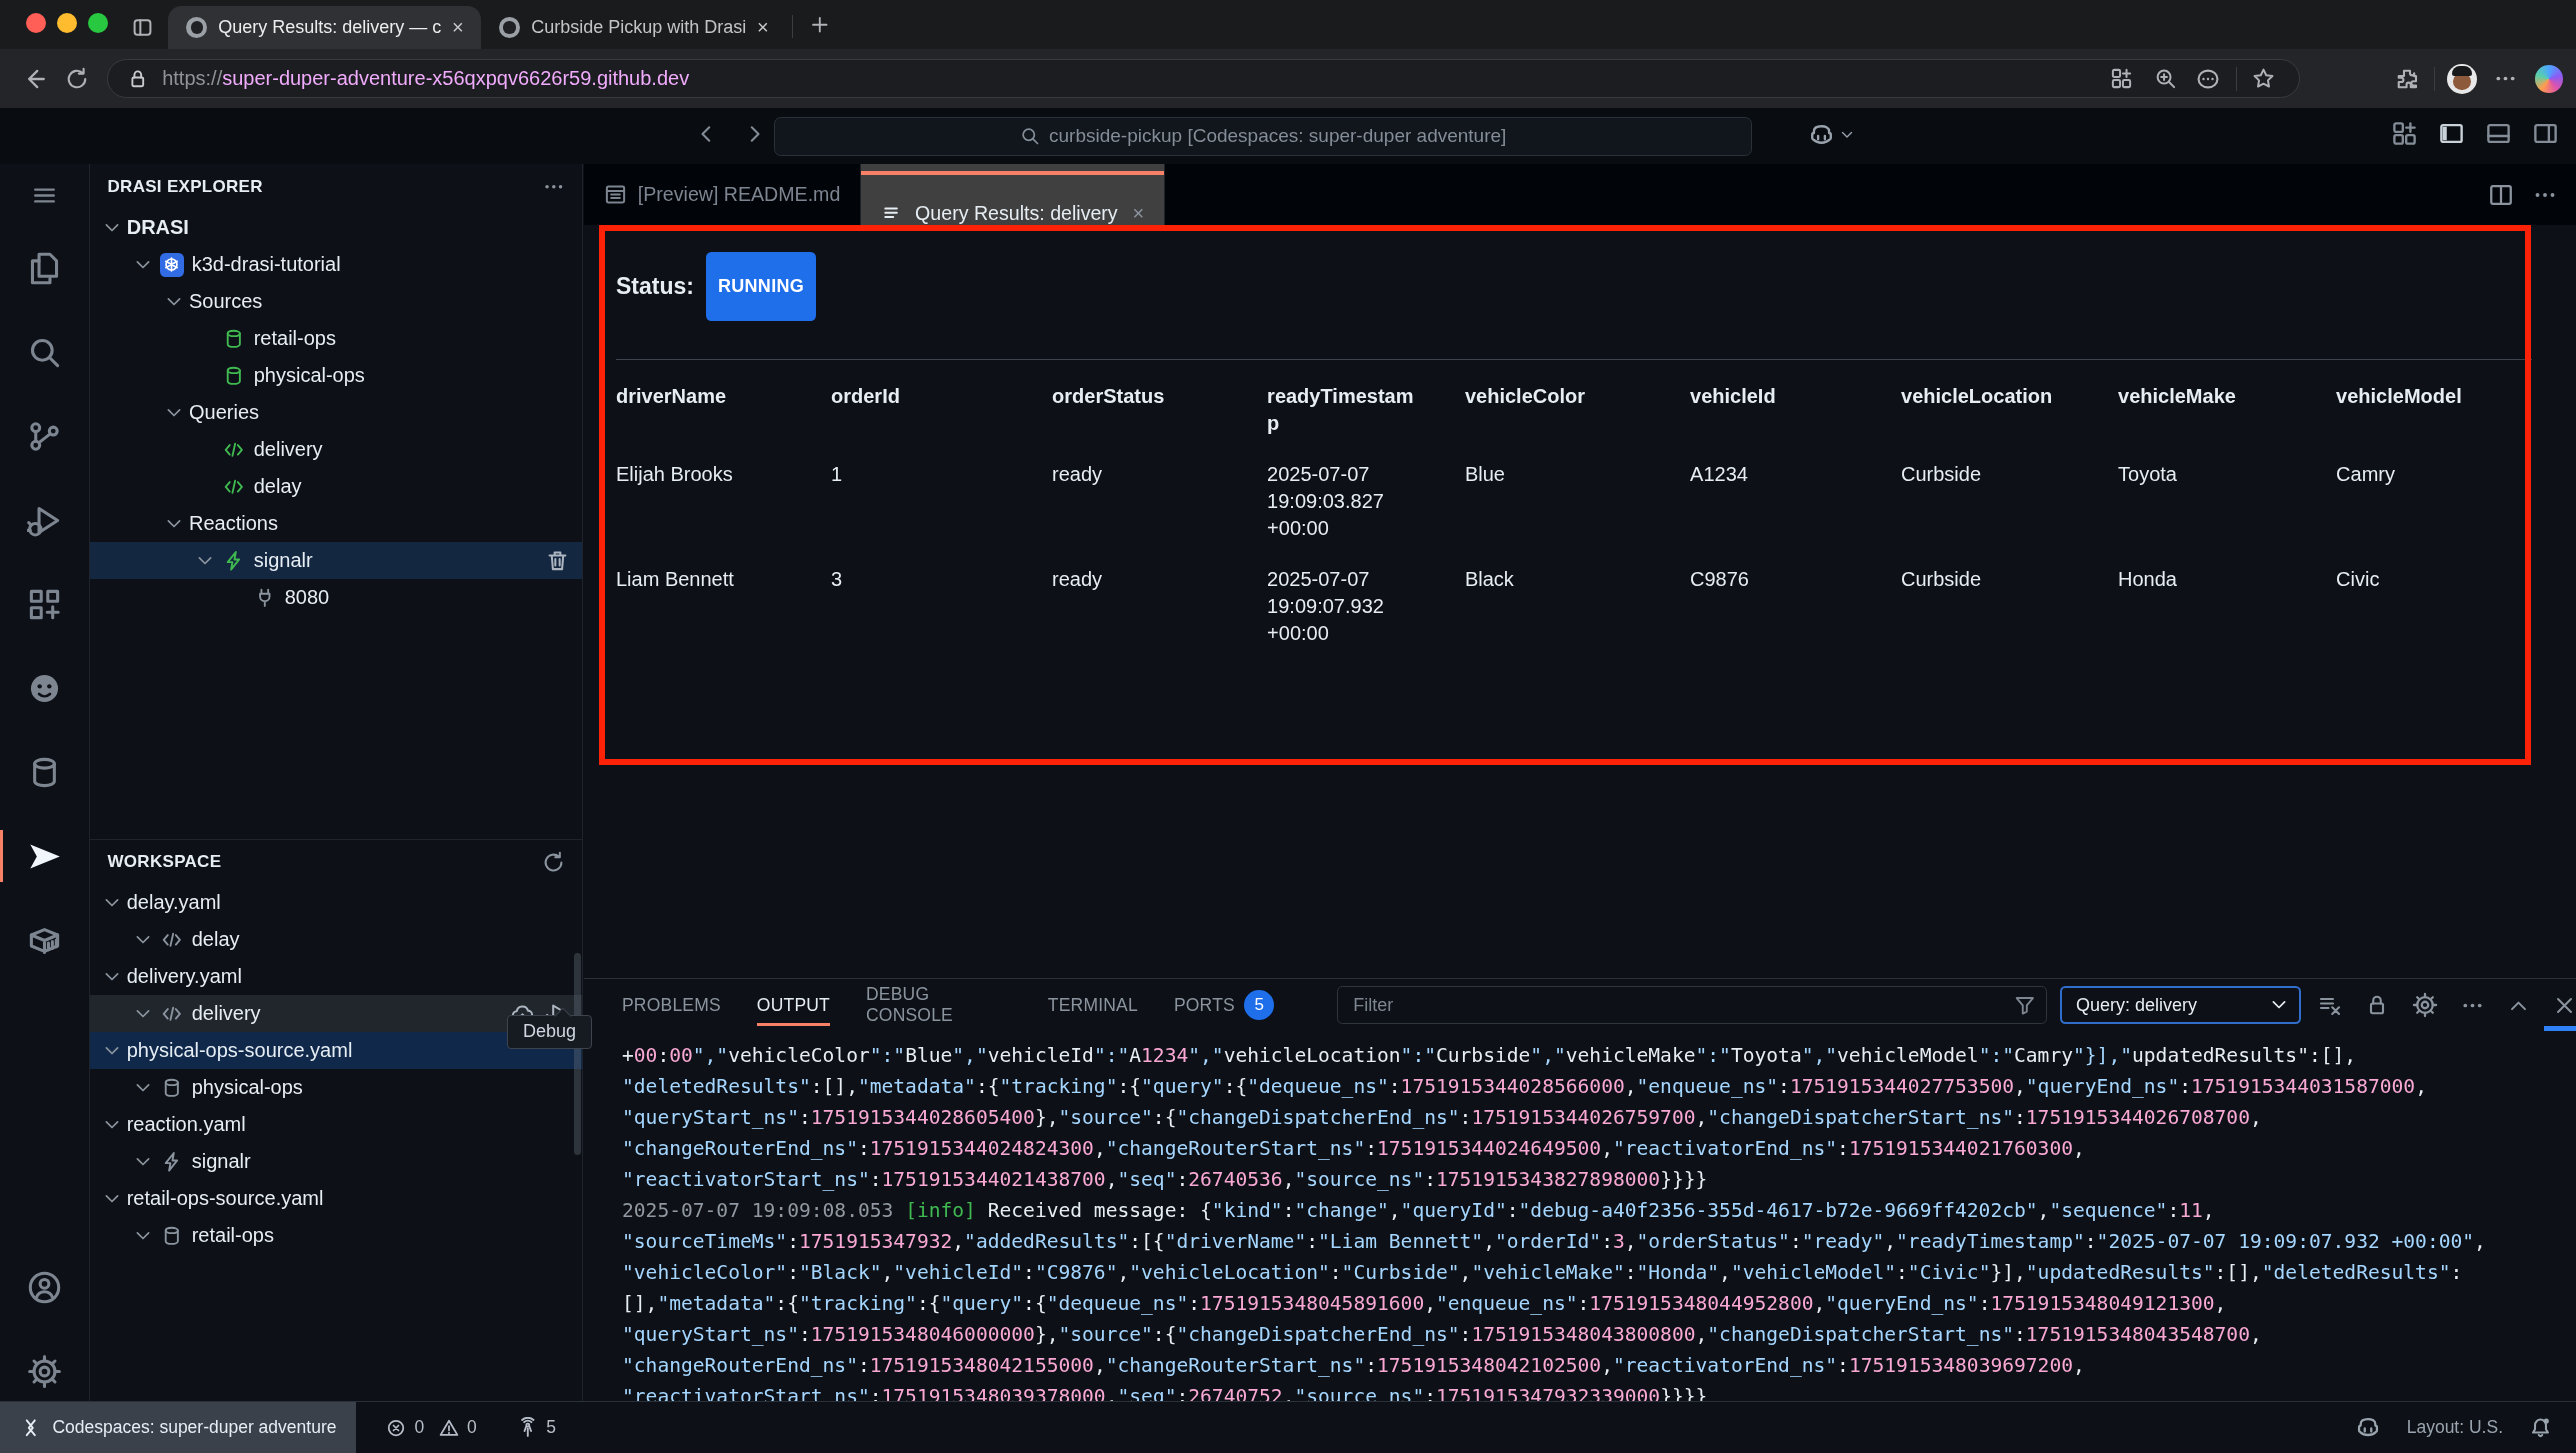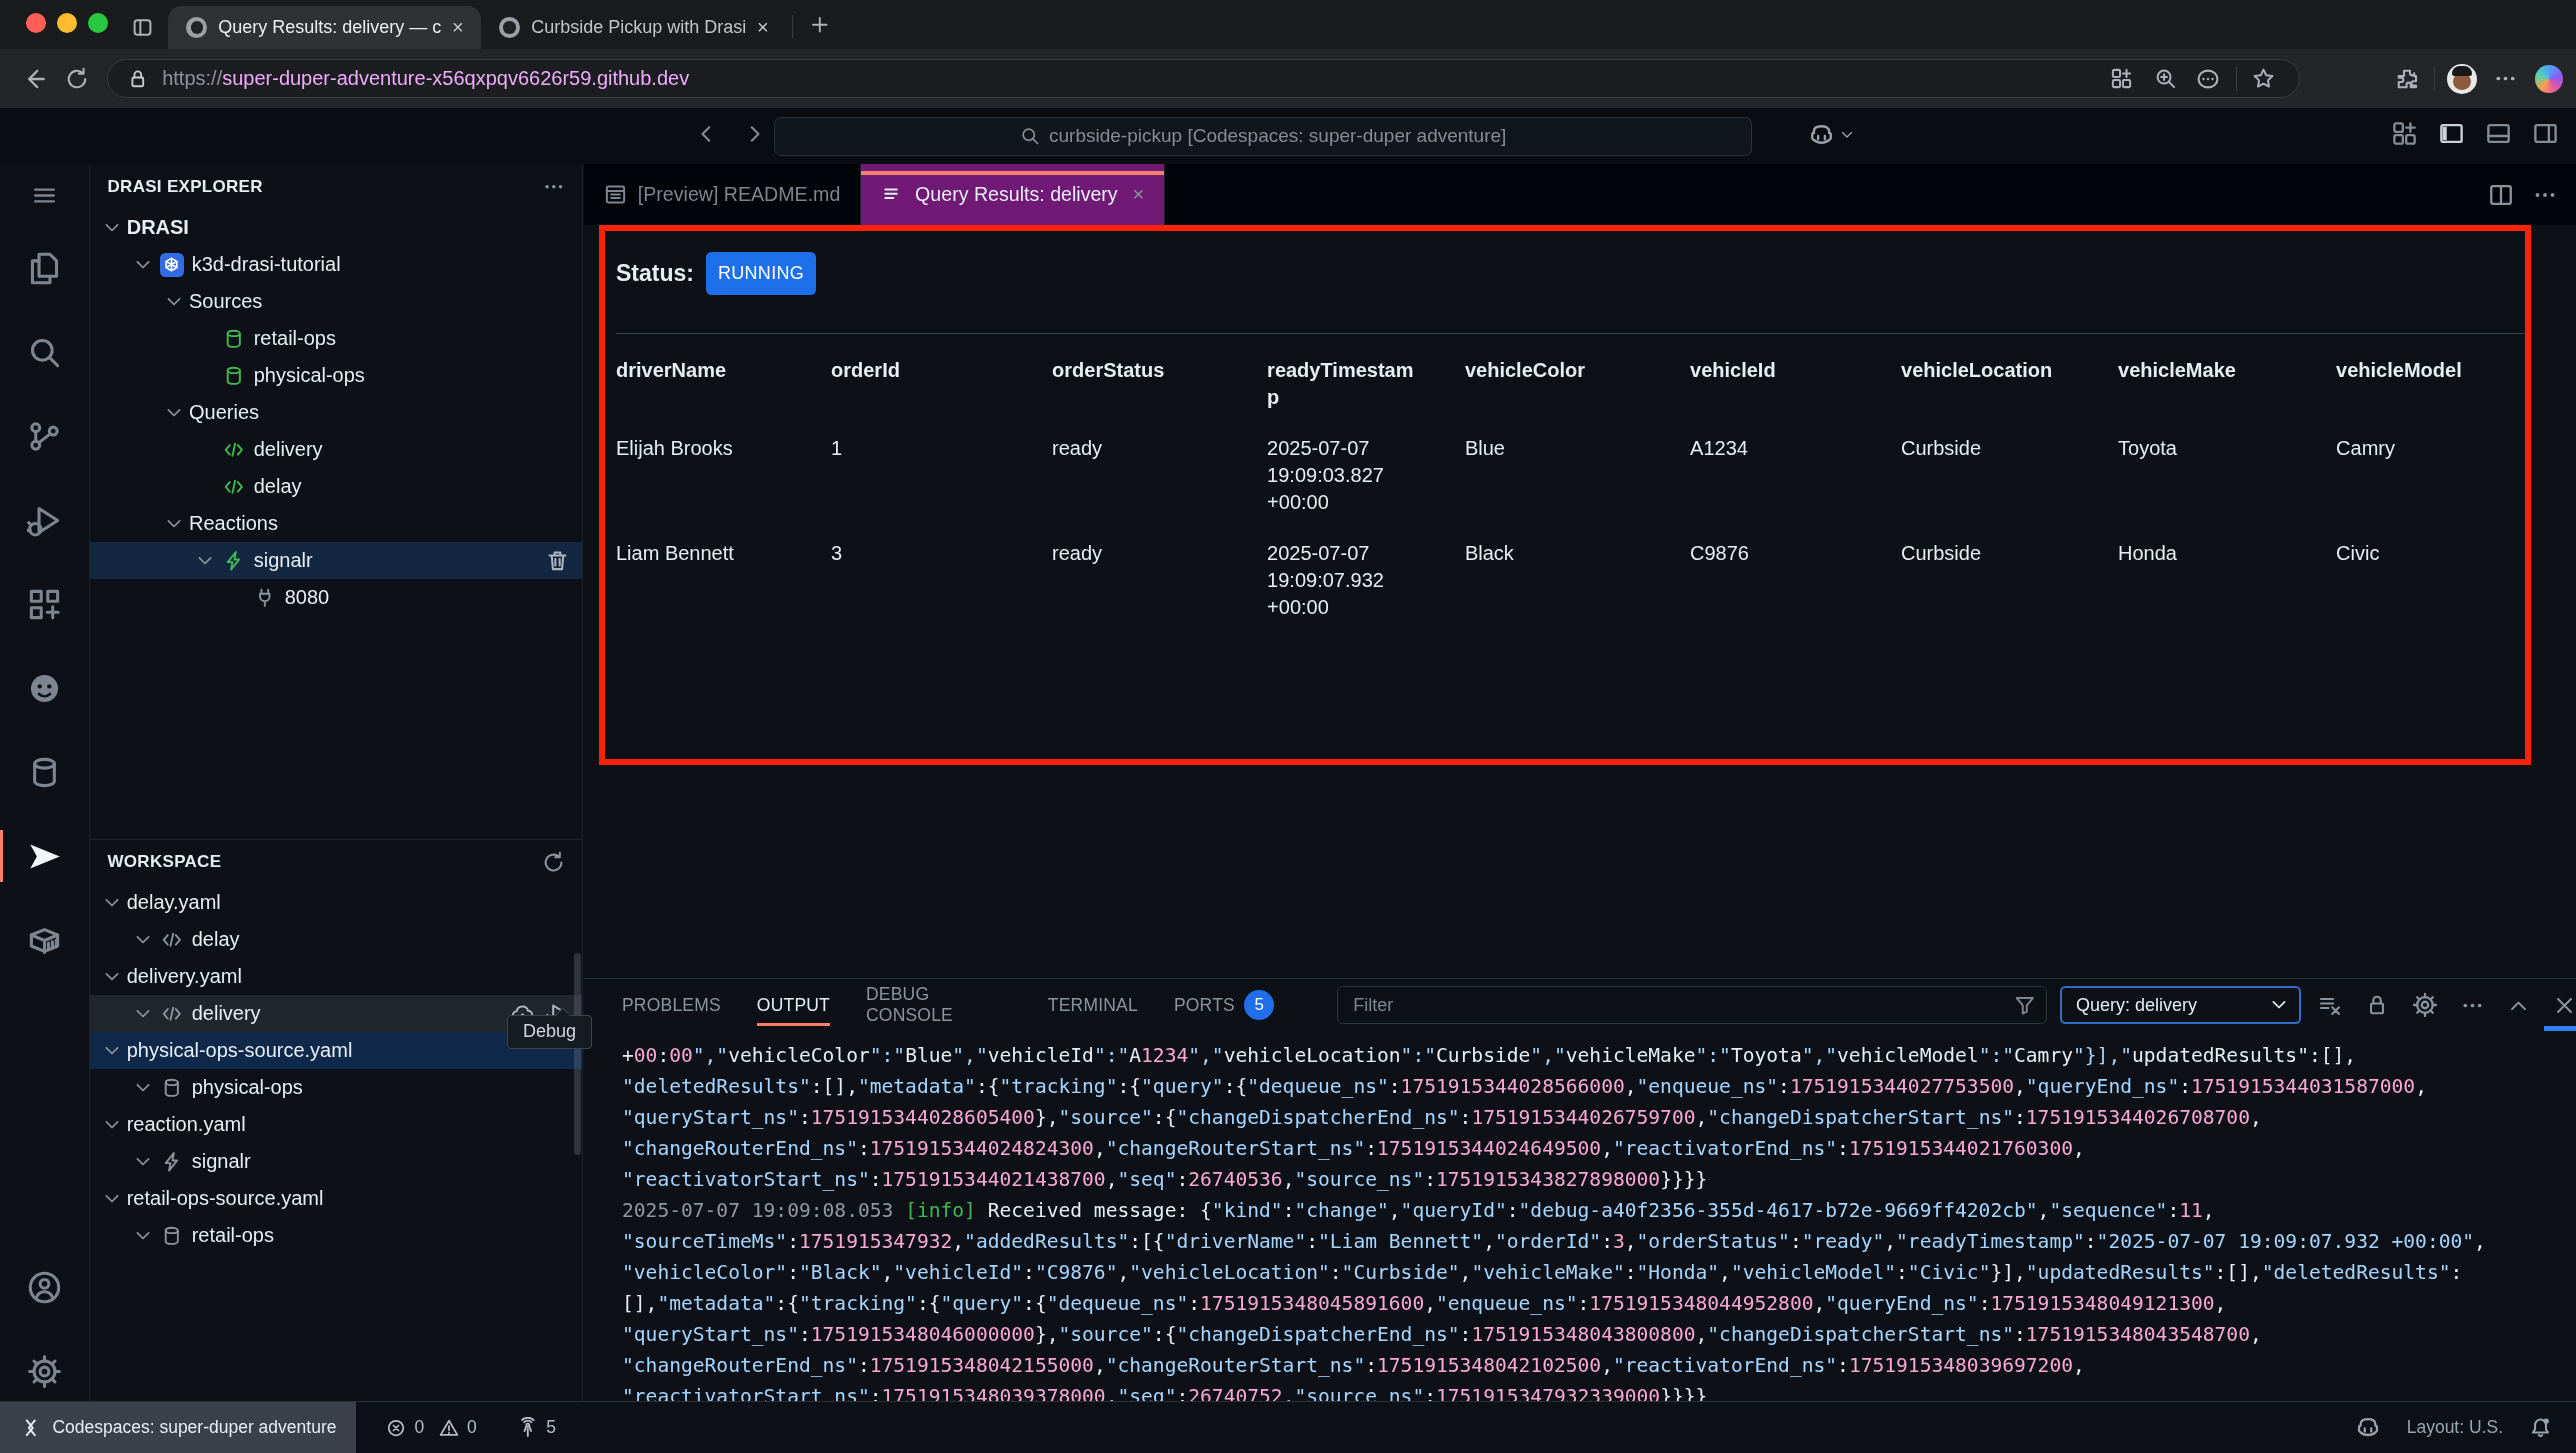--- a/index.html
+++ b/index.html
@@ -66,28 +66,28 @@
   #ws-header { margin-top:223px; border-top:1.3px solid #1f242c; }
   .sb-scroll { position:absolute; right:1.3px; top:789px; width:6.7px; height:202px; background:rgba(110,118,129,.35); border-radius:3.4px; }
   #tooltip { position:absolute; left:507px; top:907px; background:#161b22; border:1.3px solid #3d444d; border-radius:4px;
              padding:5.4px 15px; font-size:18px; color:#d1d7e0; z-index:60; }
   #tooltip::before { content:""; position:absolute; left:49px; top:-6px; width:10.8px; height:10.8px; background:#161b22;
                      border-left:1.3px solid #3d444d; border-top:1.3px solid #3d444d; transform:rotate(45deg); }
 
   #main { position:absolute; left:584px; top:56px; right:0; bottom:40px; display:flex; flex-direction:column; }
   #tabbar { height:61px; background:#010409; display:flex; align-items:stretch; flex:none; }
   .etab { display:flex; align-items:center; gap:10.8px; padding:0 20px; font-size:19.6px; color:#7d8590; border-right:1.3px solid #1f242c; position:relative; }
-  .etab.active { background:#701a75; color:#e6edf3; }
+  .etab.active { background:#404040; color:#e6edf3;align-items:flex-end; }
   .etab.active::before { content:""; position:absolute; left:0; right:0; top:6.7px; height:4px; background:#f78166; }
   .etab .ex { font-size:20px; color:#8b949e; margin-left:4px; }
   .tab-actions { margin-left:auto; display:flex; align-items:center; gap:19px; color:#8b949e; padding-right:19px; }
 
   #editor { flex:1; background:#0d1117; position:relative; overflow:hidden; }
   #statusline { margin:27px 0 0 32px; font-size:23px; font-weight:bold; display:flex; align-items:center; gap:12px; }
-  #runbadge { background:#1f6feb; color:#fff; font-size:18px; font-weight:normal; padding:11px 12px; border-radius:5.4px; letter-spacing:0.3px; }
+  #runbadge { background:#1f6feb; color:#fff; font-size:18px; font-weight:bold; padding:24px 12px; border-radius:5.4px; letter-spacing:0.3px; }
   #tdivider { margin:38px 0 0 32px; width:1916px; height:1.3px; background:#3d444d; }
   #qtable { margin:0 0 0 32px; border-collapse:collapse; table-layout:fixed; width:1917px; font-size:20px; }
   #qtable th { text-align:left; font-weight:600; color:#e6edf3; padding:23px 40px 0 0; vertical-align:top; line-height:27px; word-wrap:break-word; }
   #qtable td { padding:24px 40px 0 0; vertical-align:top; line-height:27px; word-wrap:break-word; color:#e6edf3; }
   #redbox { position:absolute; left:15px; top:0; width:1932px; height:540px; border:6px solid #fb2208; z-index:40; pointer-events:none; }
 
   #panel { height:435px; flex:none; background:#0d1117; border-top:1.3px solid #2b3139; position:relative; }
   #panel-header { height:52px; display:flex; align-items:center; padding-left:38px; }
   .ptab { font-size:17.5px; color:#8b949e; margin-right:36px; position:relative; height:52px; display:flex; align-items:center; gap:9.4px; letter-spacing:0.2px; }
   .ptab.active { color:#e6edf3; }

